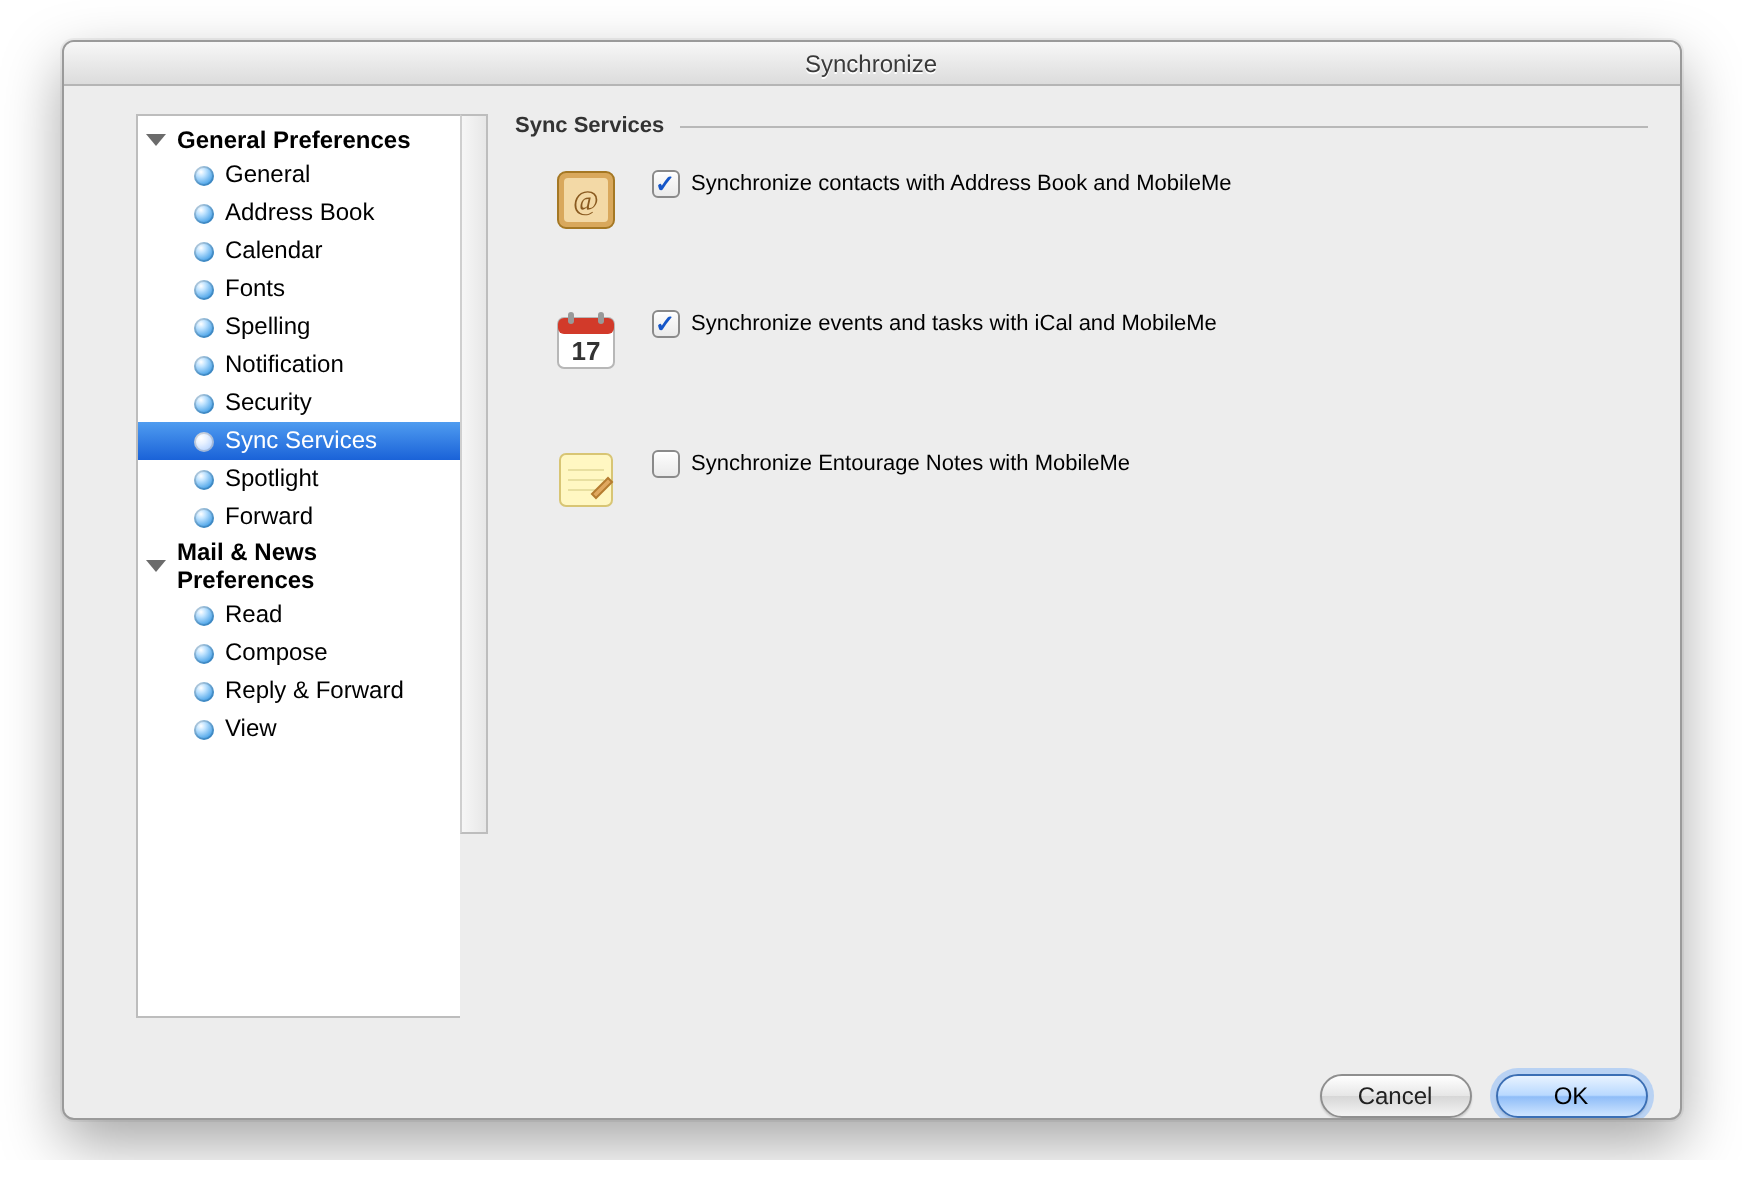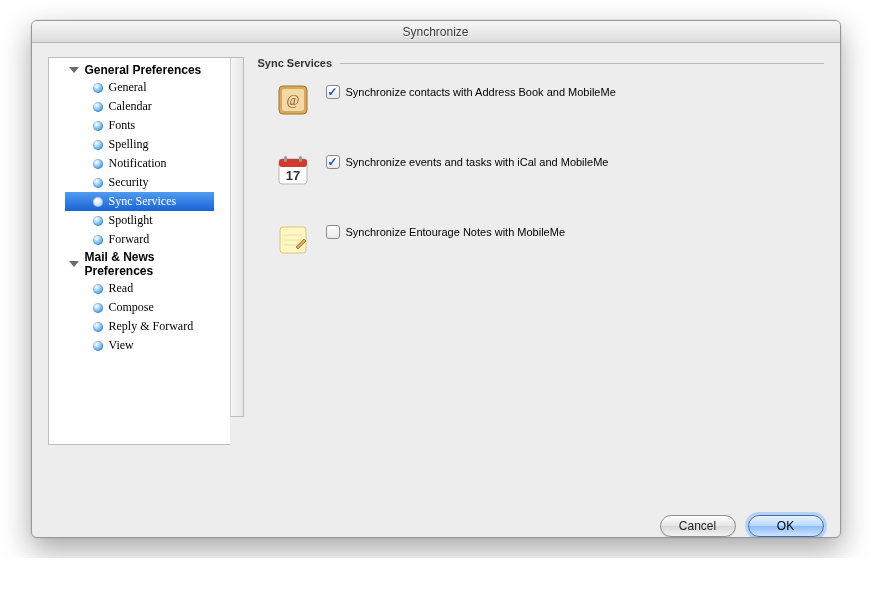--- a/index.html
+++ b/index.html
@@ -38,22 +38,23 @@
   .sidebar-wrap {
     width: 196px;
     display: flex;
   }
   .sidebar {
     flex: 1;
     background: #fff;
     border: 1px solid #bdbdbd;
     border-right: none;
     overflow-y: auto;
-    padding: 4px 16px;
-    height: 388px;
+    padding: 4px 0;
+    height: 452px;
+    margin-left: 20px;
   }
   .scrollbar {
     width: 14px;
     height: 360px;
     background: linear-gradient(to right,#f6f6f6,#e7e7e7);
     border: 1px solid #bdbdbd;
     border-left: 1px solid #cfcfcf;
   }
   .group-header {
     display: flex;
@@ -72,21 +73,20 @@
     margin-right: 2px;
   }
   .item {
     display: flex;
     align-items: center;
     gap: 6px;
     padding: 1px 6px 1px 28px;
     font-size: 12px;
     line-height: 17px;
     cursor: default;
-    font-family: Liberation Serif, serif;
   }
   .item .dot {
     width: 10px; height: 10px;
     border-radius: 50%;
     background: radial-gradient(circle at 35% 30%, #fff 0%, #bfe3ff 25%, #4aa3e8 70%, #2a7fcf 100%);
     box-shadow: inset 0 0 0 1px rgba(0,0,0,0.15);
     flex-shrink: 0;
   }
   .item.selected {
     background: linear-gradient(#4f9cf0, #1a62d8);
@@ -197,20 +197,24 @@
   <div class="body">
     <div class="sidebar-wrap">
       <div class="sidebar" id="sidebar">
           <div class="group-header">
             <span class="disclosure"></span>
             <span>General Preferences</span>
           </div>
           <div class="item">
             <span class="dot"></span>
             <span>General</span>
+          </div>
+          <div class="item">
+            <span class="dot"></span>
+            <span>Address Book</span>
           </div>
           <div class="item">
             <span class="dot"></span>
             <span>Calendar</span>
           </div>
           <div class="item">
             <span class="dot"></span>
             <span>Fonts</span>
           </div>
           <div class="item">

